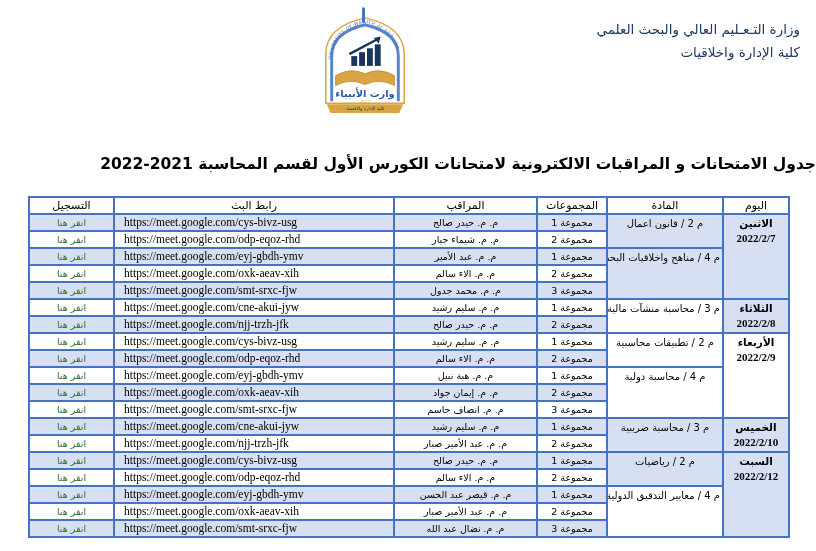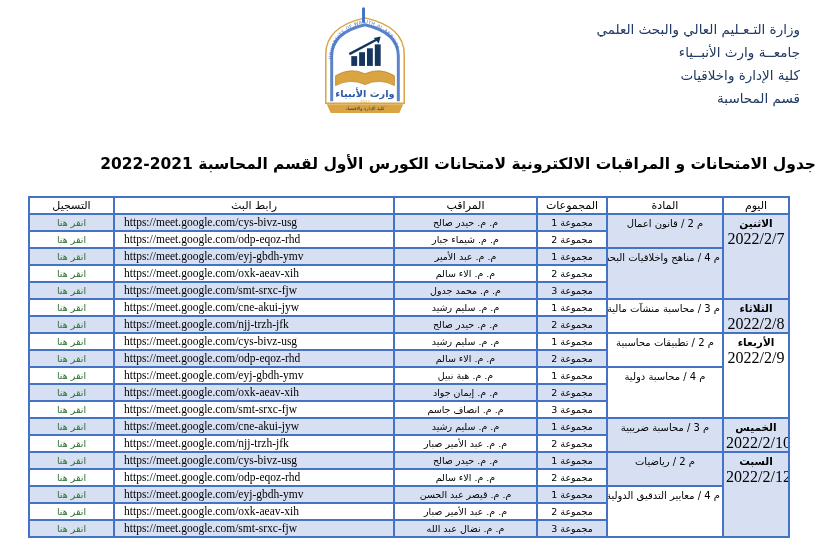--- a/index.html
+++ b/index.html
@@ -30,40 +30,38 @@
   table{width:760px;border-collapse:collapse;direction:rtl;table-layout:fixed;}
   th,td{border:2px solid #4472C4;overflow:hidden;white-space:nowrap;}
   th{
     font-size:11px;font-weight:normal;height:15px;background:#fff;color:#000;
     text-align:center;padding:0 2px;
   }
   td{height:13.4px;line-height:15px;text-align:center;padding:0 2px;font-size:10px;color:#000;}
   .band{background:#D7E0F2;}
   .white{background:#ffffff;}
   .day-cell{font-weight:bold;font-size:10.5px;vertical-align:top;padding-top:1px;}
-  .day-date{font-family:"Liberation Serif",serif;font-size:16px;font-weight:normal;}
+  .day-date{font-family:"Liberation Serif",serif;font-size:11px;font-weight:bold;}
   .subject-cell{vertical-align:top;padding-top:1px;font-size:10px;}
   .group-cell{font-size:9.5px;}
   .proctor-cell{font-size:9.5px;}
   .link-cell{
     direction:ltr;text-align:left;padding-left:9px;
     font-family:"Liberation Serif",serif;font-size:11.5px;
   }
   .register-cell{color:#2E7031;font-size:9.5px;cursor:pointer;}
 </style>
 </head>
 <body>
 
 <div class="page">
 
   <div class="org-block">
     <span class="org-line">وزارة التـعـليم العالي والبحث العلمي</span>
-    <span class="org-line">جامعــة وارث الأنبــياء</span>
     <span class="org-line">كلية الإدارة واخلاقيات</span>
-    <span class="org-line">قسم المحاسبة</span>
   </div>
 
   <svg class="logo" viewBox="0 0 100 112" aria-hidden="true">
     <defs>
       <path id="ringPath" d="M16,58 Q16,24 50,16 Q84,24 84,58" fill="none"></path>
     </defs>
 
     <path d="M10,98 L10,48 Q10,20 50,11 Q90,20 90,48 L90,98 Z" fill="#ffffff" stroke="#D9A441" stroke-width="1.5"></path>
 
     <path d="M16,96 L16,50 Q16,26 50,18 Q84,26 84,50 L84,96" fill="none" stroke="#5b83c9" stroke-width="3"></path>

